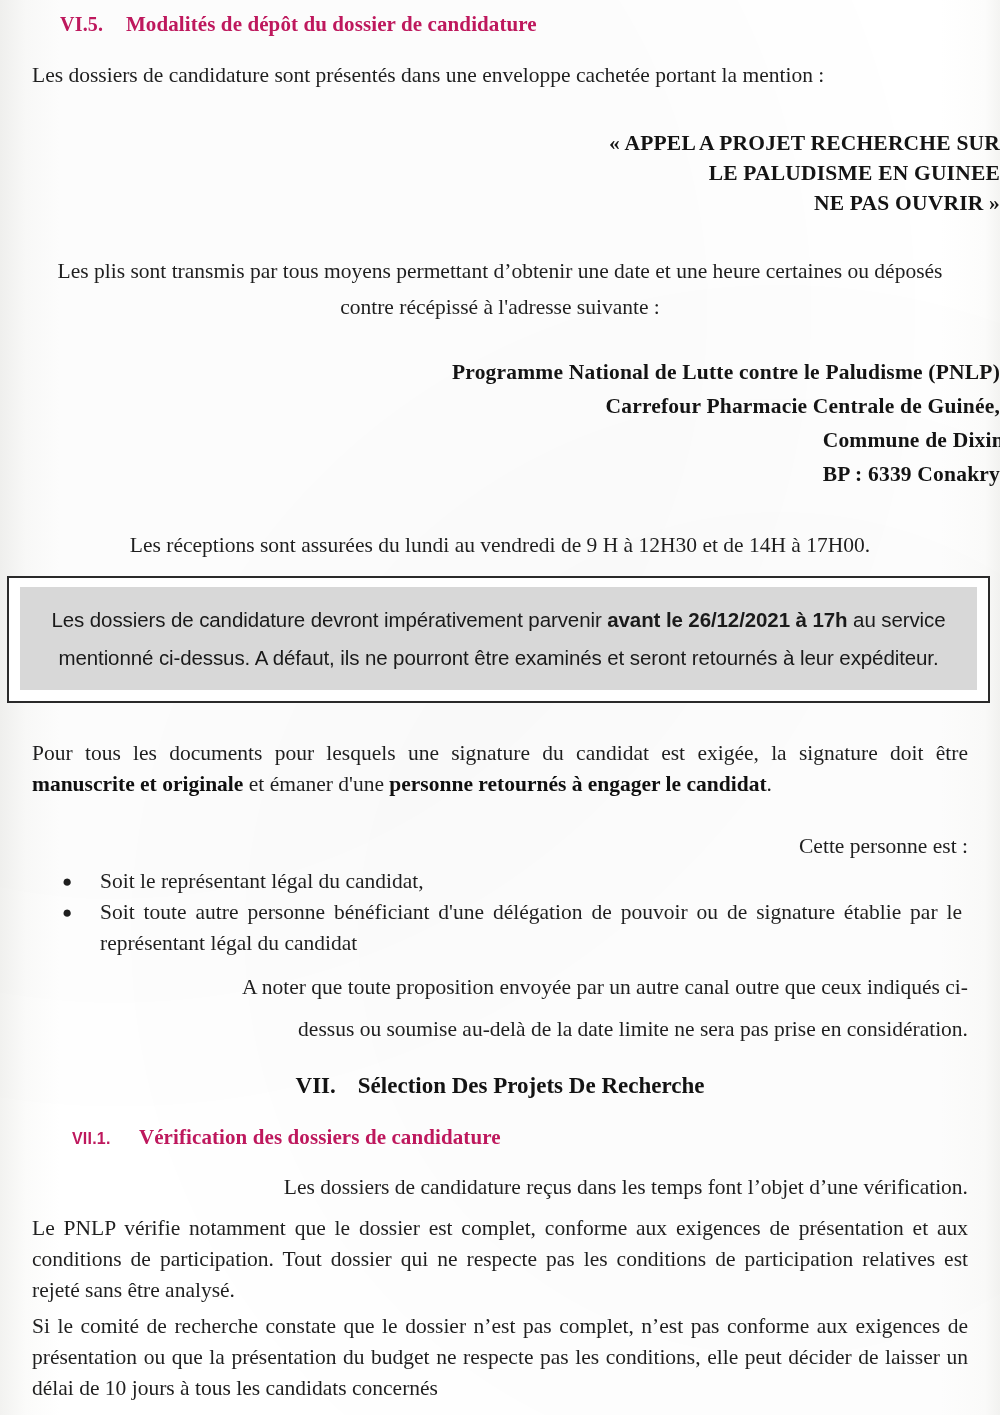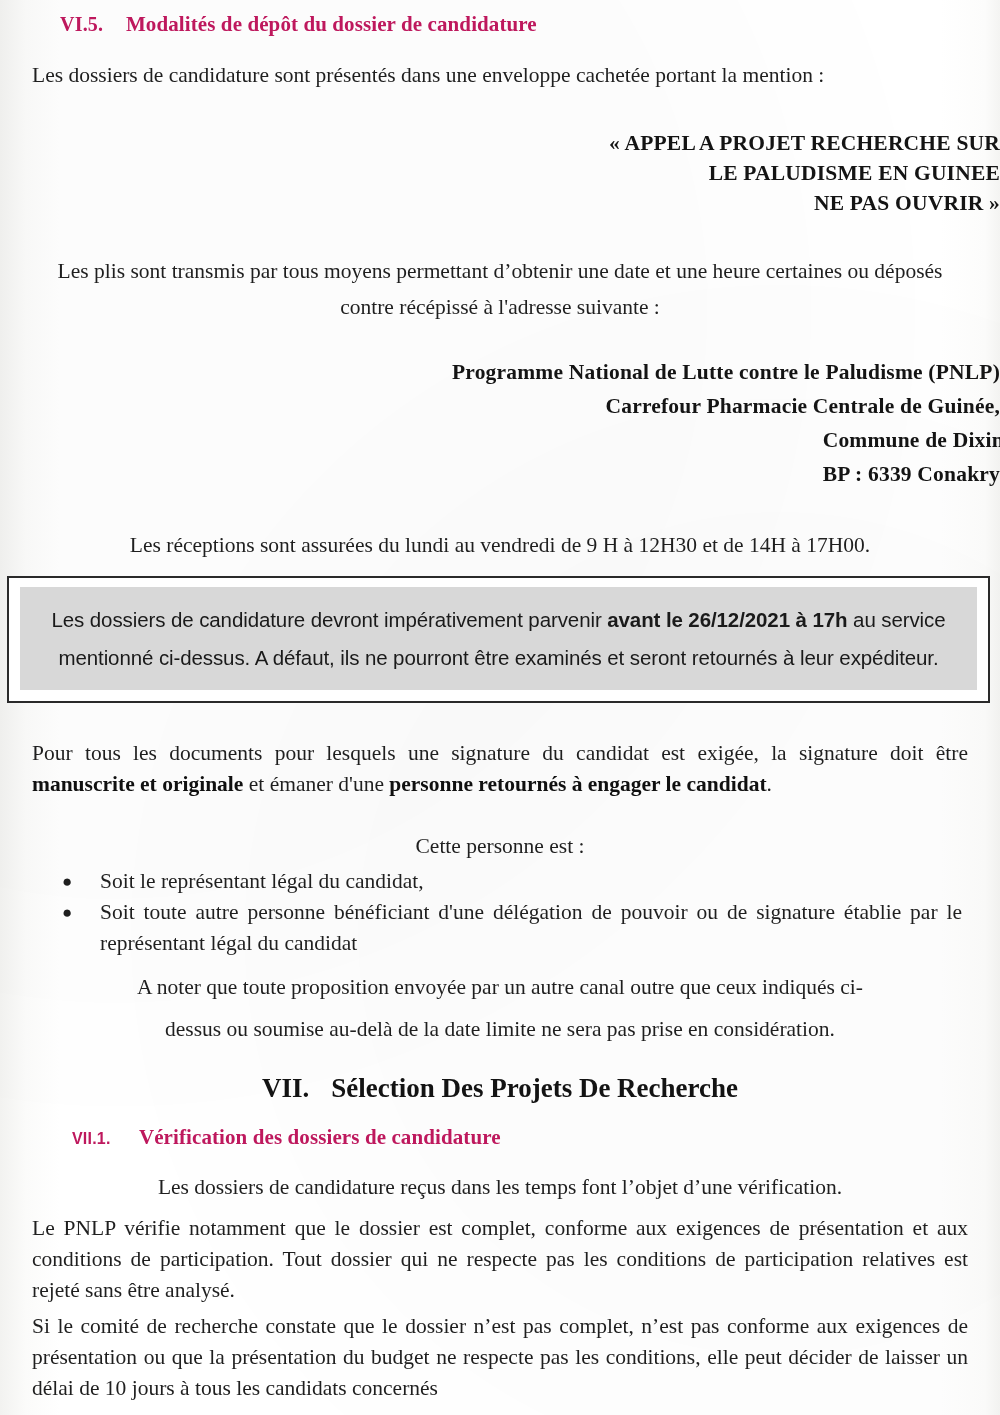--- a/index.html
+++ b/index.html
@@ -57,37 +57,37 @@
     font-size: 16px;
     font-family: "Liberation Sans", "DejaVu Sans", sans-serif;
     font-weight: bold;
     letter-spacing: 0.2px;
   }
   .h-center {
     position: absolute;
     width: 1000px;
     text-align: center;
     font-weight: bold;
-    font-size: 27px;
+    font-size: 23px;
     color: #131313;
   }
   .h-center .gap { display: inline-block; width: 22px; }
 
   
   .p {
     position: absolute;
     left: 32px;
     width: 936px;
     font-size: 21.5px;
     line-height: 31px;
     text-align: justify;
     text-justify: inter-word;
     color: #1f1f1f;
   }
-  .p.nojust { text-align: center; }
+  .p.nojust { text-align: right; }
   .p b { font-weight: bold; color: #101010; }
 
   
   .center-block {
     position: absolute;
     width: 1000px;
     text-align: right;
     font-weight: bold;
     font-size: 21.5px;
     line-height: 30px;

